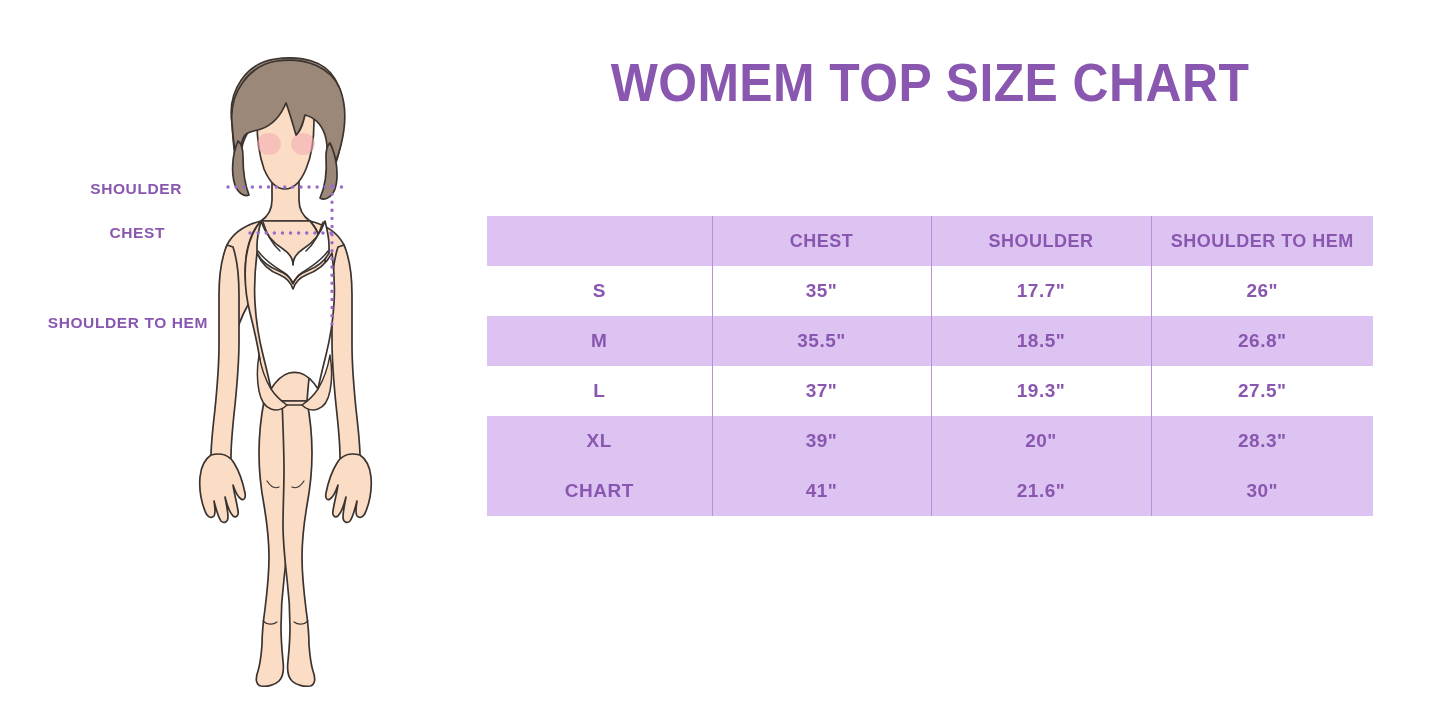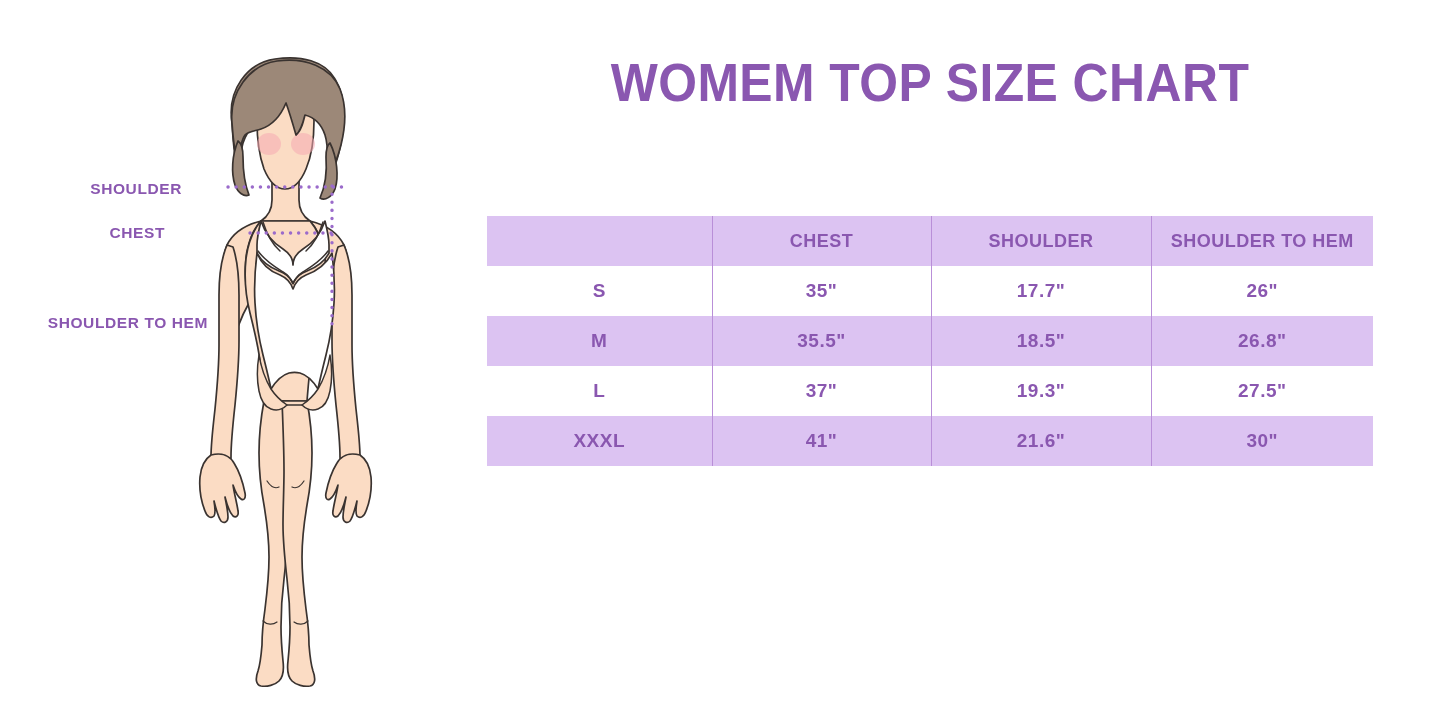--- a/index.html
+++ b/index.html
@@ -273,19 +273,25 @@
       <td>18.5"</td>
       <td>26.8"</td>
     </tr>
     <tr class="row-plain">
       <td>L</td>
       <td>37"</td>
       <td>19.3"</td>
       <td>27.5"</td>
     </tr>
     <tr class="row-tinted">
-      <td>XXXL</td>
+      <td>XL</td>
+      <td>39"</td>
+      <td>20"</td>
+      <td>28.3"</td>
+    </tr>
+    <tr class="row-tinted">
+      <td>CHART</td>
       <td>41"</td>
       <td>21.6"</td>
       <td>30"</td>
     </tr>
   </tbody>
 </table>
 
 </body></html>

